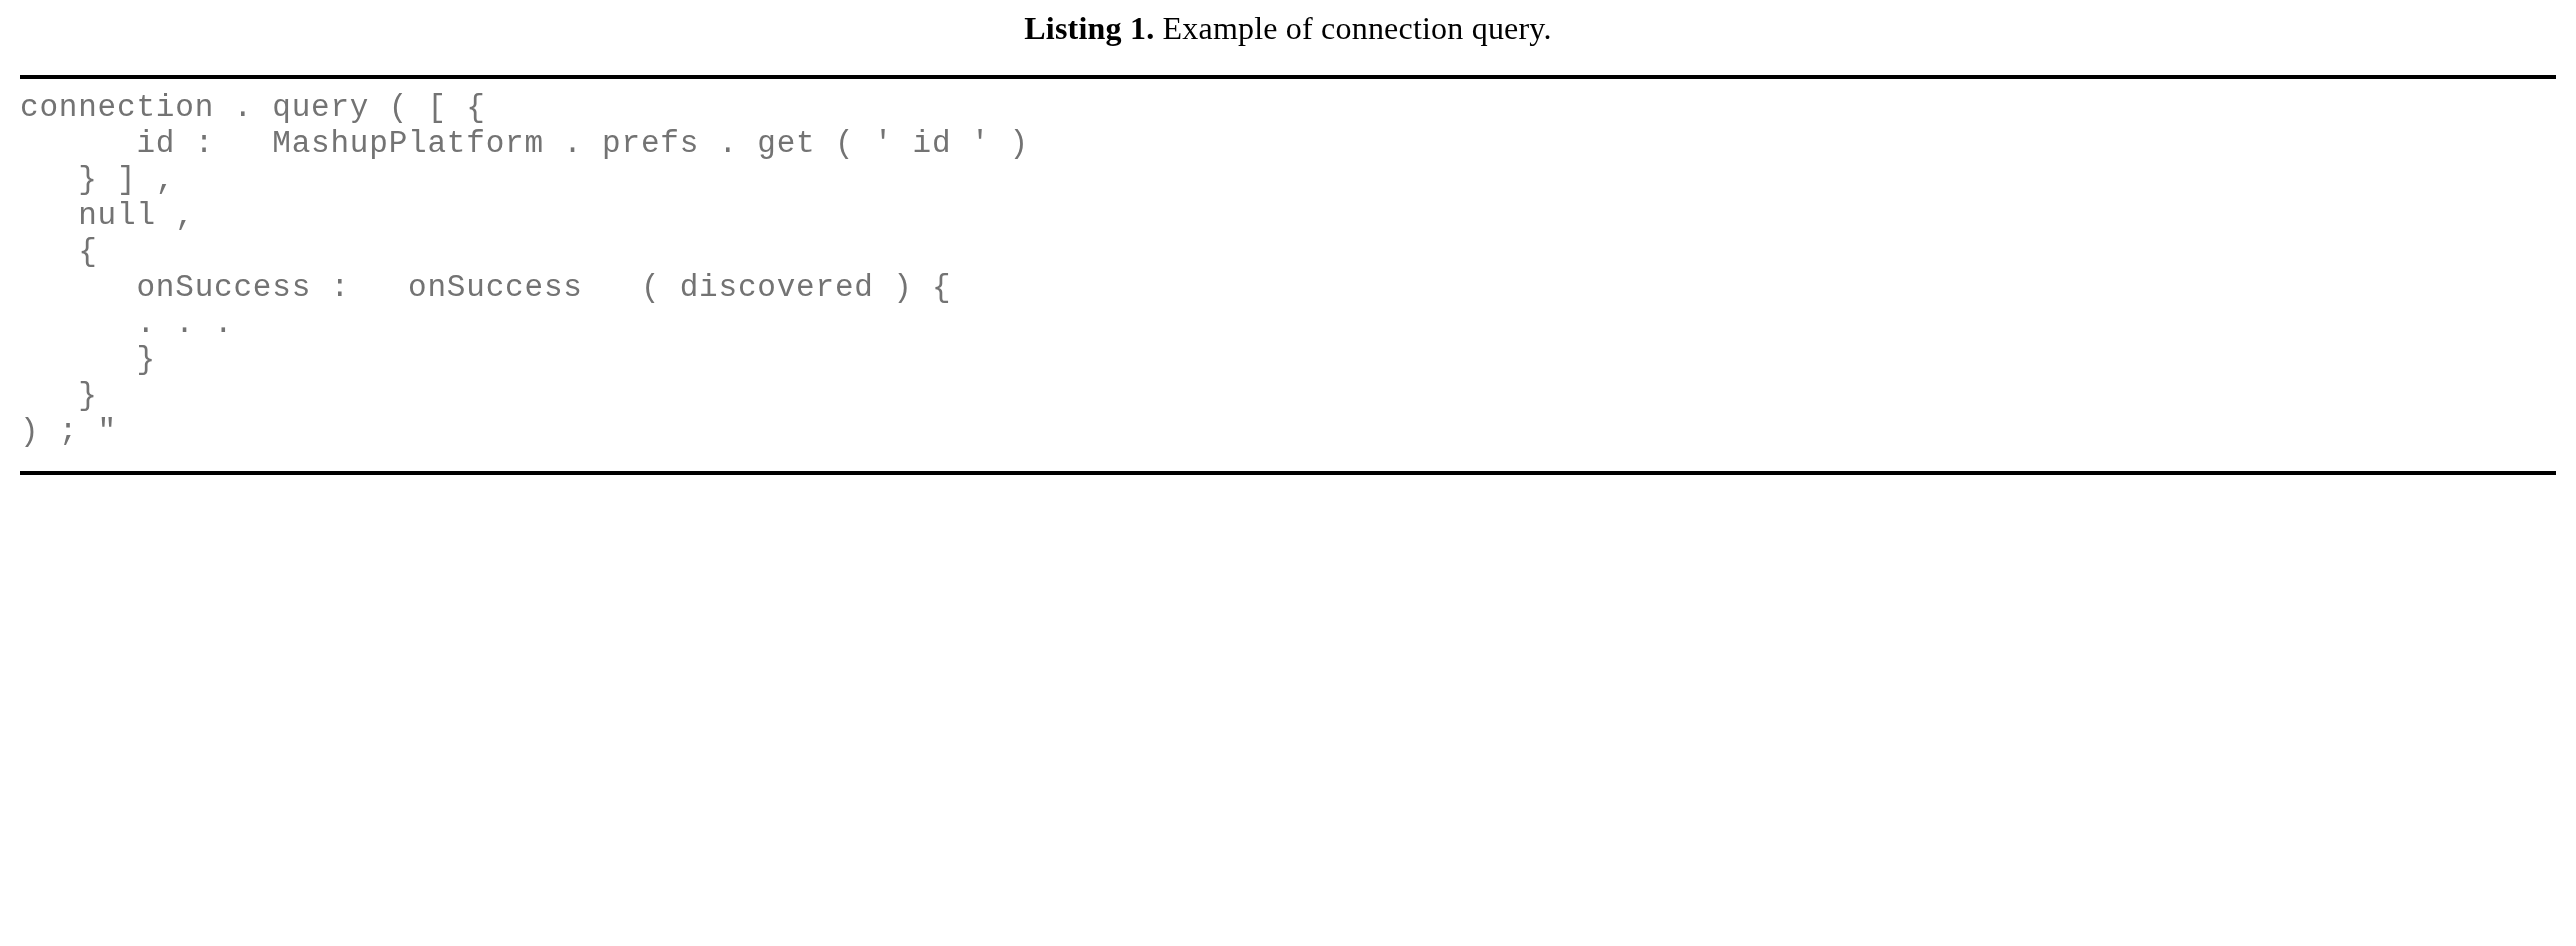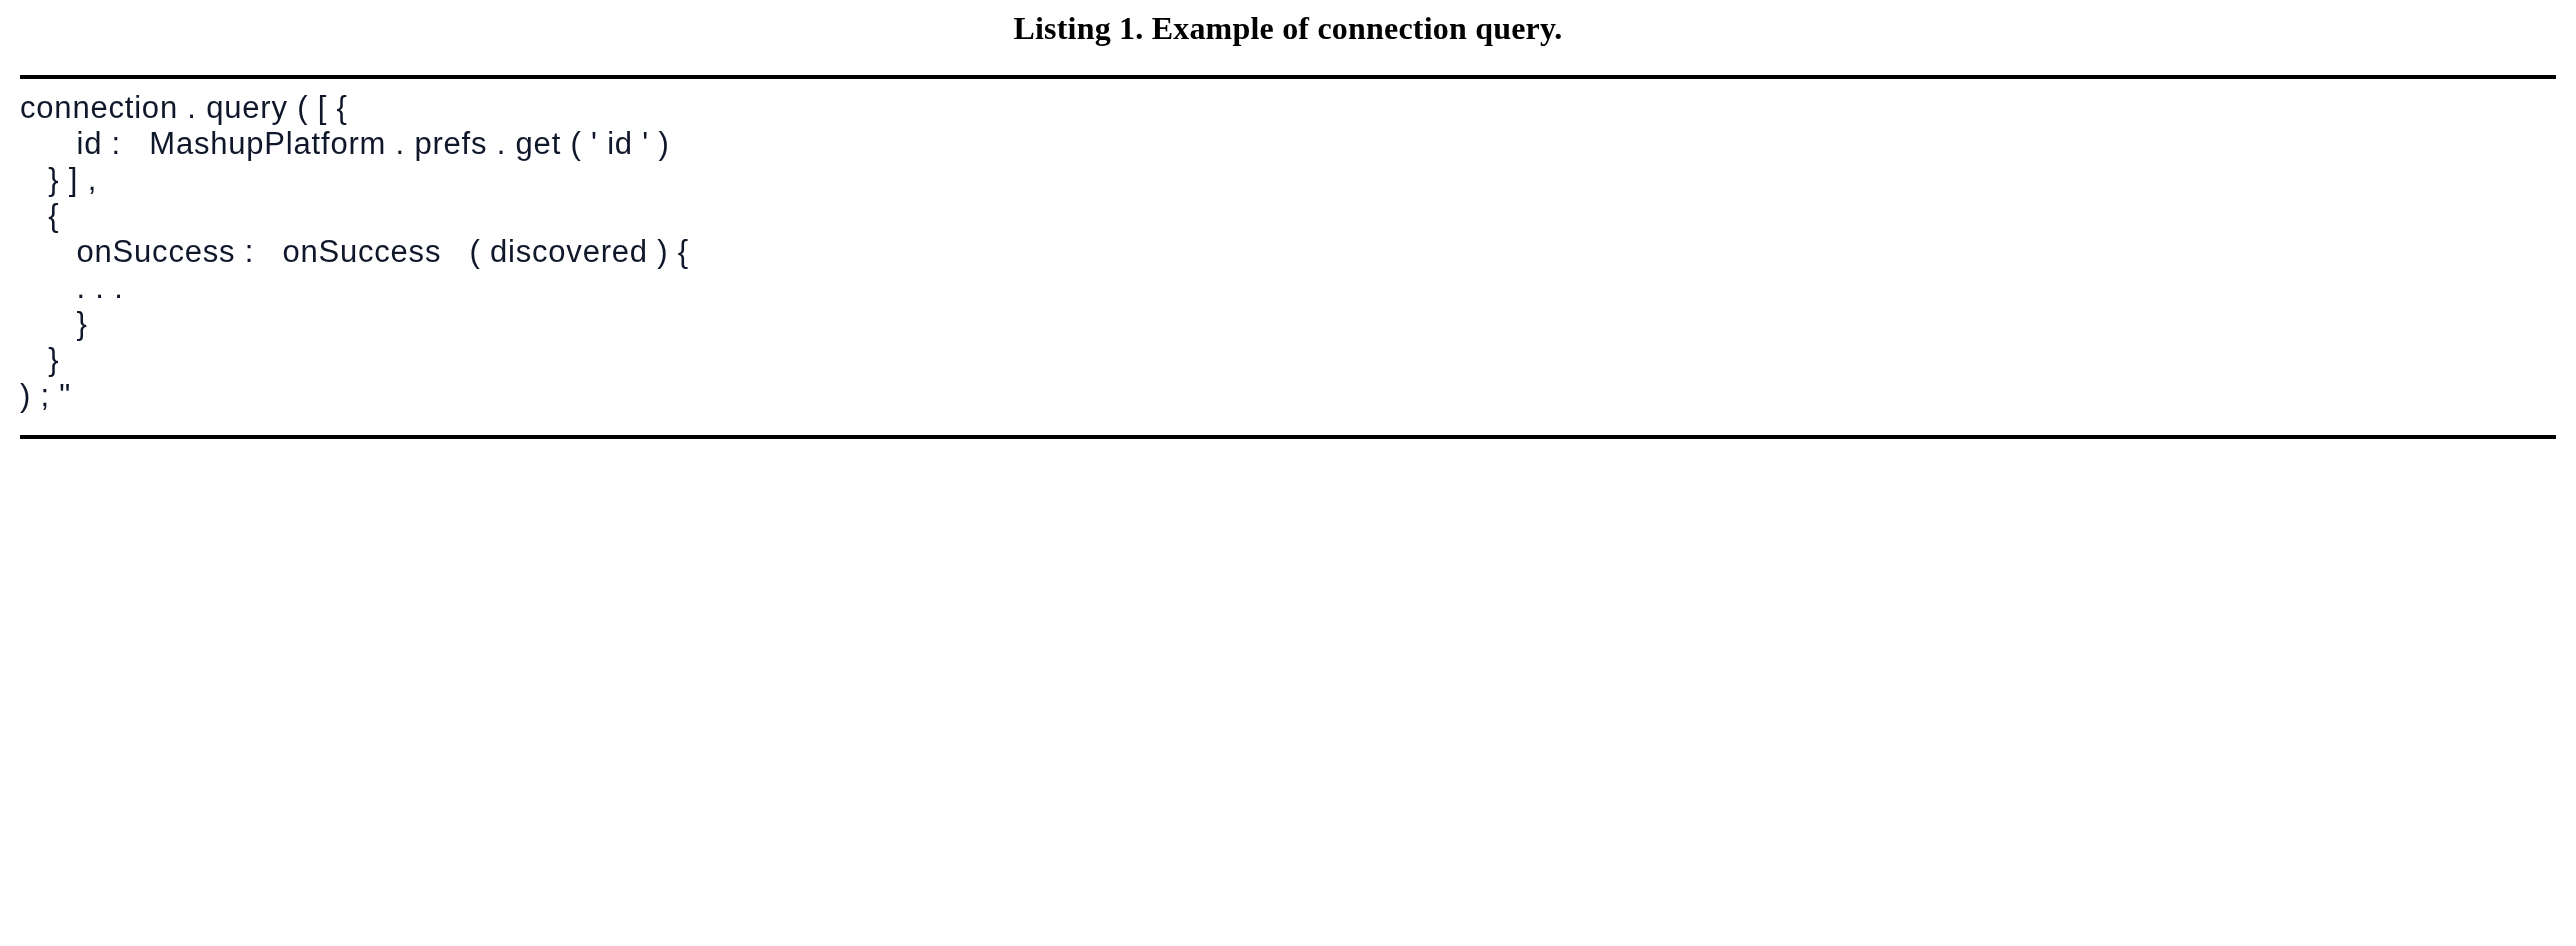--- a/index.html
+++ b/index.html
@@ -30,21 +30,21 @@
     line-height: 1.0;
     padding-top: 12.3px;
     letter-spacing: 0.2px;
     white-space: nowrap;
   }
   .caption-label {
     font-weight: bold;
     margin-top: 44px;
   }
   .caption-text {
-    font-weight: bold;
+    font-weight: normal;
   }
 
   
   .rule {
     height: 3.8px;
     background: #000000;
     margin: 0;
   }
   .rule-top {
     margin-top: 31px;
@@ -52,45 +52,46 @@
   .rule-bottom {
     margin-top: 18.5px;
   }
 
   
   .code-block {
     padding-top: 10.8px;
     padding-bottom: 3.1px;
   }
   .code-line {
-    font-family: Liberation Sans, sans-serif;
+    font-family: Liberation Mono, monospace;
     font-size: 31px;
     line-height: 36px;
     height: 36px;
     white-space: pre;
     letter-spacing: 0.8px;
-    color: #0f172a;
+    color: #737373;
   }
 </style>
 </head>
 <body>
 
 <div class="listing">
 
   <div class="caption">
     <span class="caption-label">Listing 1.</span>
     <span class="caption-text">Example of connection query.</span>
   </div>
 
   <div class="rule rule-top"></div>
 
   <div class="code-block">
     <div class="code-line">connection . query ( [ {</div>
     <div class="code-line">      id :   MashupPlatform . prefs . get ( ' id ' )</div>
     <div class="code-line">   } ] ,</div>
+    <div class="code-line">   null ,</div>
     <div class="code-line">   {</div>
     <div class="code-line">      onSuccess :   onSuccess   ( discovered ) {</div>
     <div class="code-line">      . . .</div>
     <div class="code-line">      }</div>
     <div class="code-line">   }</div>
     <div class="code-line">) ; "</div>
   </div>
 
   <div class="rule rule-bottom"></div>
 

